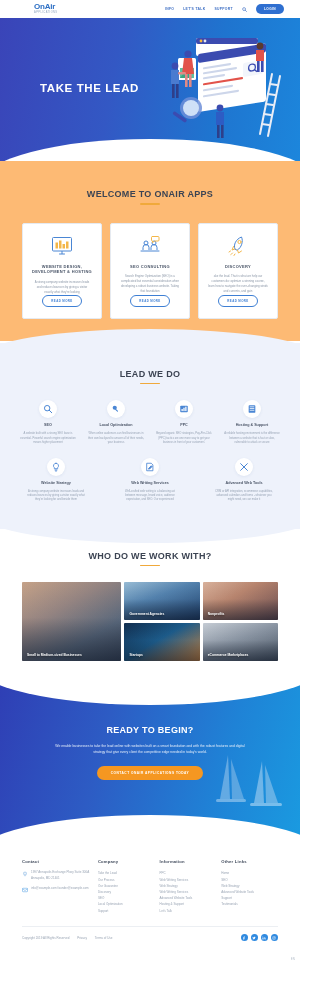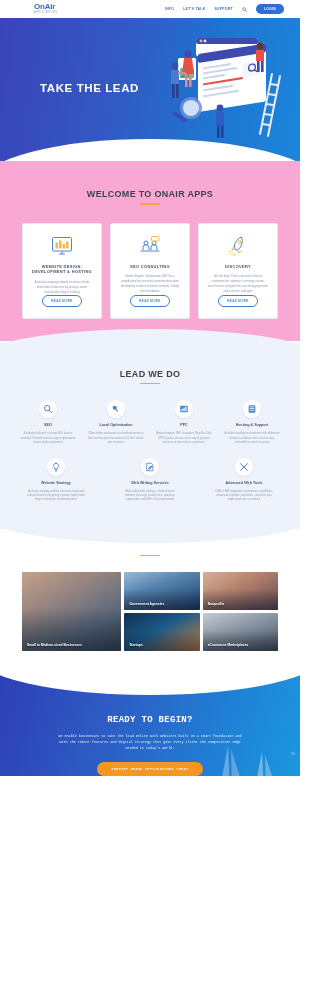--- a/index.html
+++ b/index.html
@@ -3,21 +3,21 @@
 <meta charset="utf-8">
 <style>
   * { box-sizing: border-box; margin: 0; padding: 0; }
   html, body { width: 300px; height: 981px; overflow: hidden; }
   body {
     font-family: "Liberation Sans", sans-serif;
     background: #ffffff;
     color: #3c4858;
     -webkit-font-smoothing: antialiased;
   }
-  .page { position: relative; width: 300px; height: 776px; overflow: hidden; }
+  .page { position: relative; width: 300px; height: 981px; overflow: hidden; }
 
   
   .header {
     position: relative; z-index: 30;
     height: 18px; background: #ffffff;
     display: flex; align-items: center;
     padding: 0 16px;
   }
   .logo { display: flex; flex-direction: column; margin-left: 18px; }
   .logo-main {
@@ -69,21 +69,21 @@
   .section-title {
     text-align: center; font-size: 9px; font-weight: bold;
     color: #3c4453; letter-spacing: 0.3px;
   }
   .title-rule {
     width: 20px; height: 1.6px; background: #f0a93b;
     margin: 4px auto 0; border-radius: 1px;
   }
 
   
-  .welcome { padding: 28px 0 22px; background: #f9a8d4; }
+  .welcome { padding: 28px 0 22px; background: #fdba74; }
   .cards { display: flex; gap: 8px; padding: 0 22px; margin-top: 18px; }
   .card {
     flex: 1; border: 1px solid #e6eaf0; border-radius: 2px;
     background: #fff; padding: 9px 7px 11px;
     display: flex; flex-direction: column; align-items: center;
     min-height: 88px;
   }
   .card-icon { height: 26px; display: flex; align-items: center; justify-content: center; }
   .card-icon svg { width: 24px; height: 24px; }
   .card-title {
@@ -176,21 +176,20 @@
     z-index: 4;
   }
   .cta-bottom {
     position: absolute; bottom: -20px; left: -8%; width: 116%; height: 40px;
     background: #fff; border-radius: 50% 50% 0 0 / 100% 100% 0 0;
     z-index: 4;
   }
   .cta-inner {
     position: relative; z-index: 6; text-align: center;
     padding-top: 40px;
-    font-family: Liberation Mono, monospace;
   }
   .cta-title {
     color: #fff; font-size: 9px; font-weight: bold; letter-spacing: 0.3px;
   }
   .cta-desc {
     color: #e2ecfa; font-size: 3.4px; line-height: 6px;
     margin: 8px auto 0; width: 190px;
   }
   .btn-cta {
     display: inline-block; margin-top: 11px;
@@ -477,20 +476,21 @@
             </svg>
           </div>
           <div class="wwd-name">Advanced Web Tools</div>
           <div class="wwd-desc">CRM or API integration, ecommerce capabilities, advanced calendars and forms - whatever you might need, we can make it</div>
         </div>
       </div>
     </div>
   </div>
 
   <div class="workwith">
+    <div class="section-title">WHO DO WE WORK WITH?</div>
     <div class="title-rule"></div>
     <div class="ww-grid">
 
       <div class="tile big">
         <div class="ph ph-business"></div>
         <div class="tile-label">Small to Medium-sized Businesses</div>
       </div>
       <div class="tile">
         <div class="ph ph-gov"></div>
         <div class="tile-label">Government Agencies</div>

